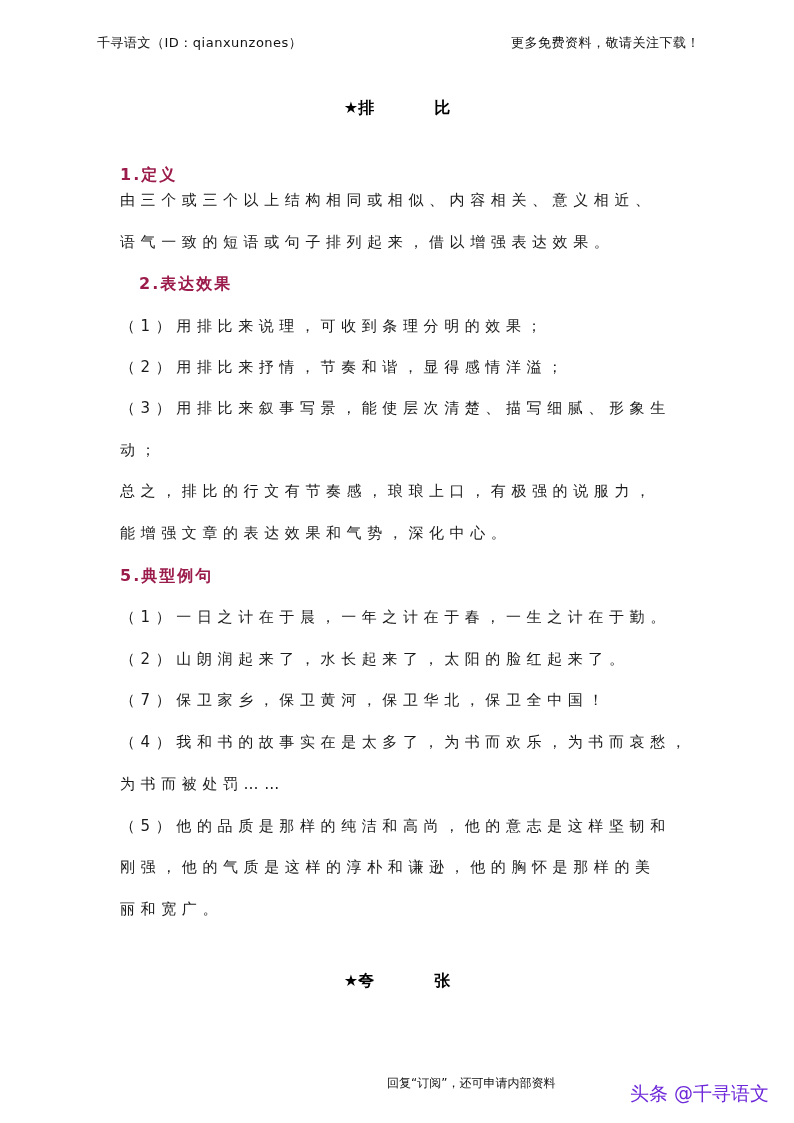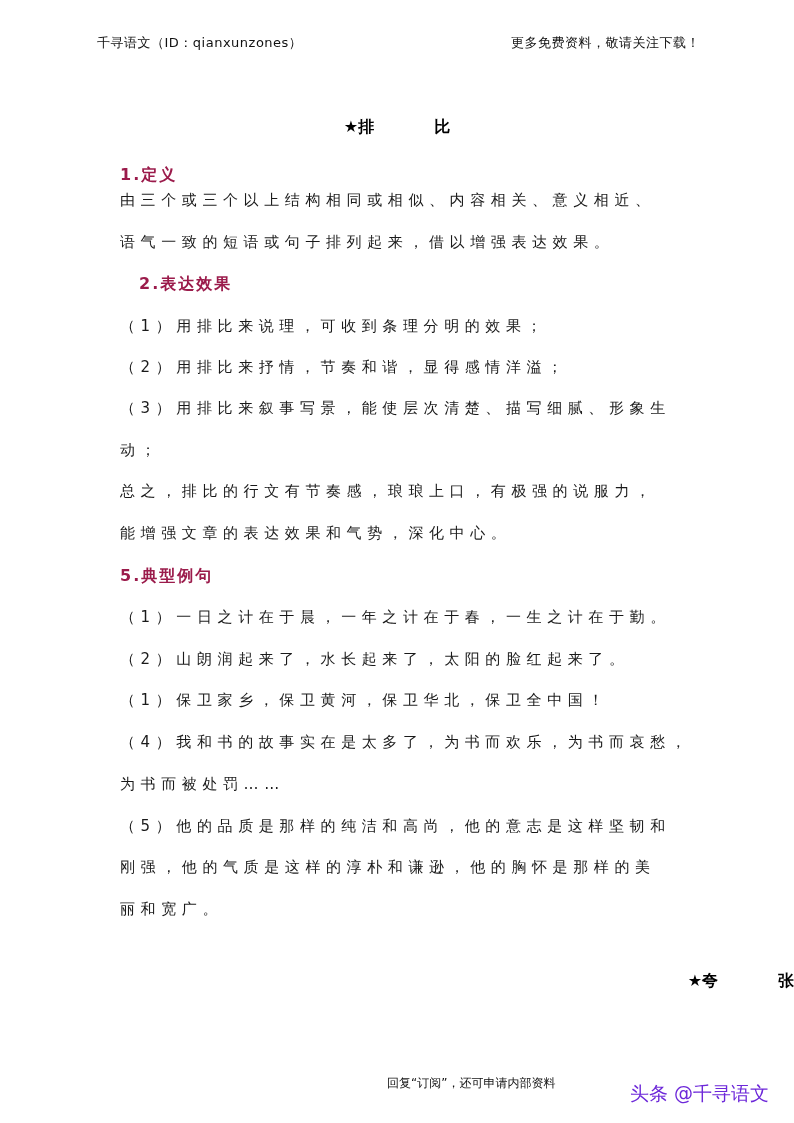--- a/index.html
+++ b/index.html
@@ -26,44 +26,44 @@
   }
   .footer-note { position: absolute; left: 387px; top: 1075px; font-size: 12px; color: #111; }
   .watermark { position: absolute; left: 630px; top: 1081px; font-size: 19px; color: #6d28d9; letter-spacing: 0px; }
 </style>
 </head>
 <body>
 
 <div class="hdr hdr-left">千寻语文（ID：qianxunzones）</div>
 <div class="hdr hdr-right">更多免费资料，敬请关注下载！</div>
 
-<div class="title" style="top:117px;">
+<div class="title" style="top:98px;">
   <span>★</span><span>排</span><span class="gap"></span><span>比</span>
 </div>
 
 <div class="h2" style="left:120px; top:149px;margin-top:16px;">1.定义</div>
 <div class="p" style="top:191px;">由三个或三个以上结构相同或相似、内容相关、意义相近、</div>
 <div class="p" style="top:233px;">语气一致的短语或句子排列起来，借以增强表达效果。</div>
 
 <div class="h2" style="left:139px; top:274px;">2.表达效果</div>
 <div class="p" style="top:317px;">（1）用排比来说理，可收到条理分明的效果；</div>
 <div class="p" style="top:358px;">（2）用排比来抒情，节奏和谐，显得感情洋溢；</div>
 <div class="p" style="top:399px;">（3）用排比来叙事写景，能使层次清楚、描写细腻、形象生</div>
 <div class="p" style="top:441px;">动；</div>
 <div class="p" style="top:482px;">总之，排比的行文有节奏感，琅琅上口，有极强的说服力，</div>
 <div class="p" style="top:524px;">能增强文章的表达效果和气势，深化中心。</div>
 
 <div class="h2" style="left:120px; top:566px;">5.典型例句</div>
 <div class="p" style="top:608px;">（1）一日之计在于晨，一年之计在于春，一生之计在于勤。</div>
 <div class="p" style="top:650px;">（2）山朗润起来了，水长起来了，太阳的脸红起来了。</div>
-<div class="p" style="top:691px;">（1）保卫家乡，保卫黄河，保卫华北，保卫全中国！</div>
+<div class="p" style="top:691px;">（7）保卫家乡，保卫黄河，保卫华北，保卫全中国！</div>
 <div class="p" style="top:733px;">（4）我和书的故事实在是太多了，为书而欢乐，为书而哀愁，</div>
 <div class="p" style="top:775px;">为书而被处罚……</div>
 <div class="p" style="top:817px;">（5）他的品质是那样的纯洁和高尚，他的意志是这样坚韧和</div>
 <div class="p" style="top:858px;">刚强，他的气质是这样的淳朴和谦逊，他的胸怀是那样的美</div>
 <div class="p" style="top:900px;">丽和宽广。</div>
 
-<div class="title" style="top:971px;text-align:right;">
+<div class="title" style="top:971px;">
   <span>★</span><span>夸</span><span class="gap"></span><span>张</span>
 </div>
 
 <div class="footer-note">回复“订阅”，还可申请内部资料</div>
 <div class="watermark">头条 @千寻语文</div>
 
 </body></html>

